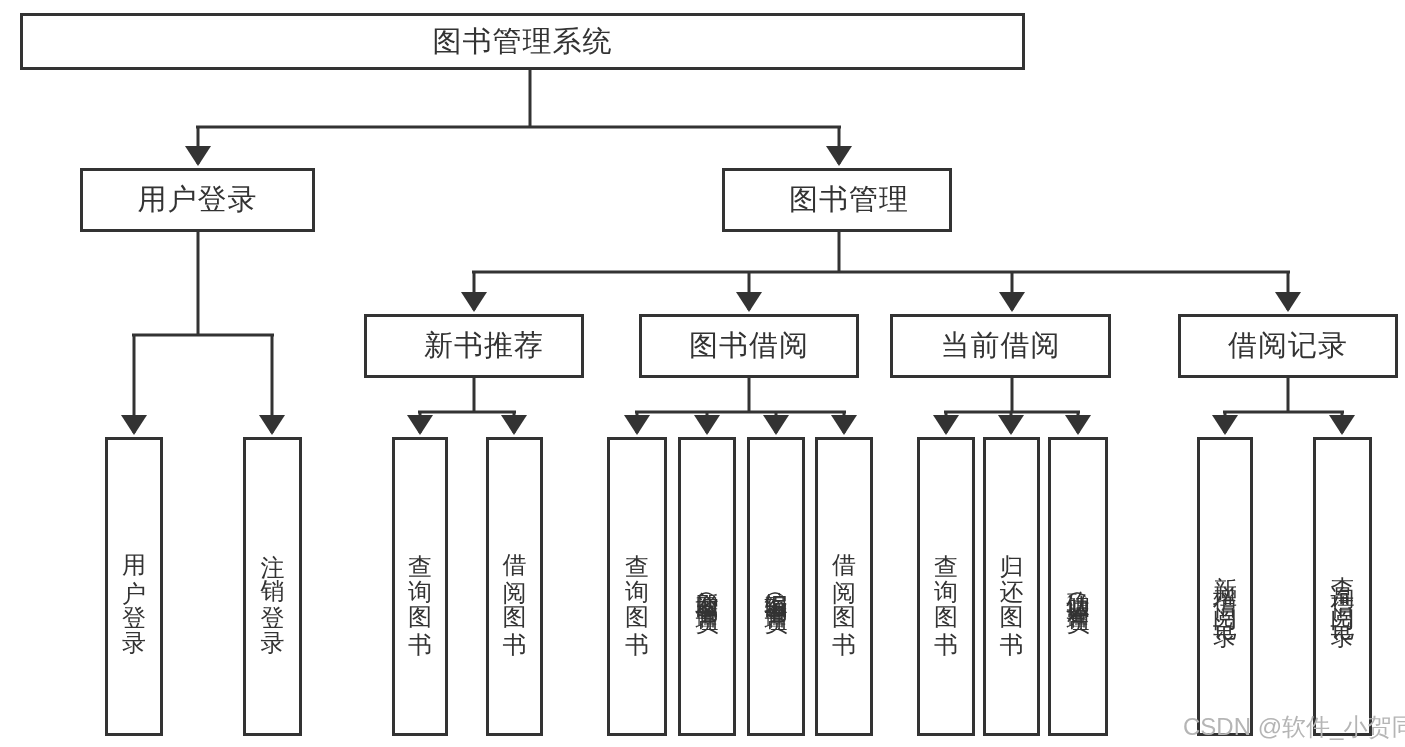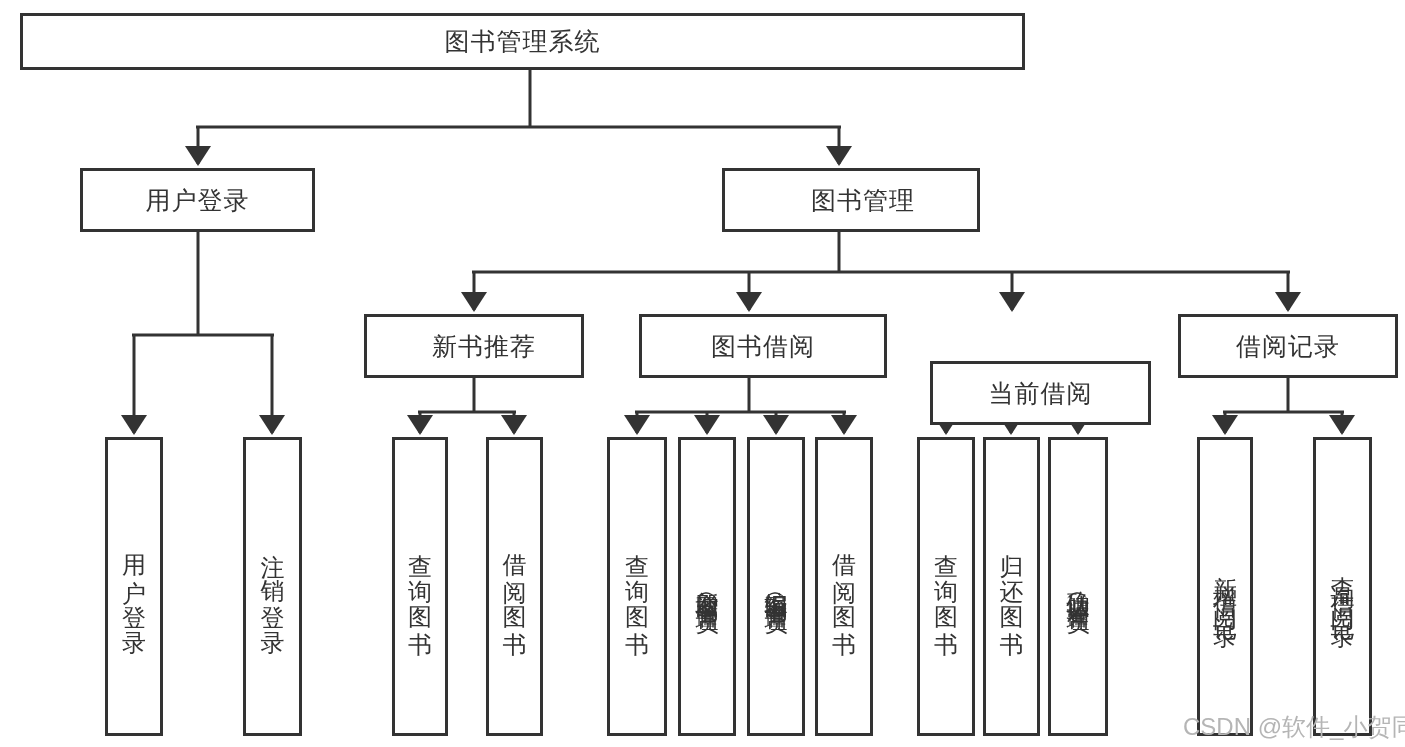--- a/index.html
+++ b/index.html
@@ -5,21 +5,21 @@
   html,body { margin:0; padding:0; background:#ffffff; }
   #canvas {
     position:relative; width:1405px; height:747px; background:#ffffff;
     font-family:"Liberation Sans","DejaVu Sans",sans-serif; overflow:hidden;
   }
   #wires { position:absolute; left:0; top:0; z-index:1; }
   .hbox {
     position:absolute; box-sizing:border-box; background:#ffffff;
     border:3px solid #333333; color:#333333; z-index:2;
     display:flex; align-items:center; justify-content:center;
-    font-size:25px; letter-spacing:1px; white-space:nowrap;
+    font-size:29px; letter-spacing:1px; white-space:nowrap;
   }
   .vbox {
     position:absolute; box-sizing:border-box; background:#ffffff;
     border:3px solid #333333; color:#333333; z-index:2;
     top:437px; height:299px;
     display:flex; align-items:center; justify-content:center;
   }
   .vtext {
     writing-mode:vertical-rl; text-orientation:mixed;
     font-size:24px; line-height:1; color:#333333;
@@ -83,25 +83,25 @@
       <line x1="1288" y1="378" x2="1288" y2="412"></line>
       <line x1="1223" y1="412" x2="1344" y2="412"></line>
       <line x1="1225" y1="412" x2="1225" y2="433" marker-end="url(#arrow)"></line>
       <line x1="1342" y1="412" x2="1342" y2="433" marker-end="url(#arrow)"></line>
     </g>
   </svg>
 
   <div class="hbox" style="left:20px; top:13px; width:1005px; height:57px;">图书管理系统</div>
 
   <div class="hbox" style="left:80px; top:168px; width:235px; height:64px;">用户登录</div>
-  <div class="hbox" style="left:722px; top:168px; width:258px; height:64px;padding-left:24px;">图书管理</div>
+  <div class="hbox" style="left:722px; top:168px; width:230px; height:64px;padding-left:24px;">图书管理</div>
 
   <div class="hbox" style="left:364px; top:314px; width:220px; height:64px;padding-left:20px;">新书推荐</div>
-  <div class="hbox" style="left:639px; top:314px; width:248px; height:64px;">图书借阅</div>
-  <div class="hbox" style="left:930px; top:314px; width:221px; height:64px;margin-top:47px;">当前借阅</div>
+  <div class="hbox" style="left:639px; top:314px; width:220px; height:64px;">图书借阅</div>
+  <div class="hbox" style="left:890px; top:314px; width:221px; height:64px;">当前借阅</div>
   <div class="hbox" style="left:1178px; top:314px; width:220px; height:64px;">借阅记录</div>
 
   <div class="vbox" style="left:105px; width:58px;">
     <span class="vtext sp4">用户登录</span>
   </div>
   <div class="vbox" style="left:243px; width:59px;">
     <span class="vtext sp4">注销登录</span>
   </div>
 
   <div class="vbox" style="left:392px; width:56px;">

